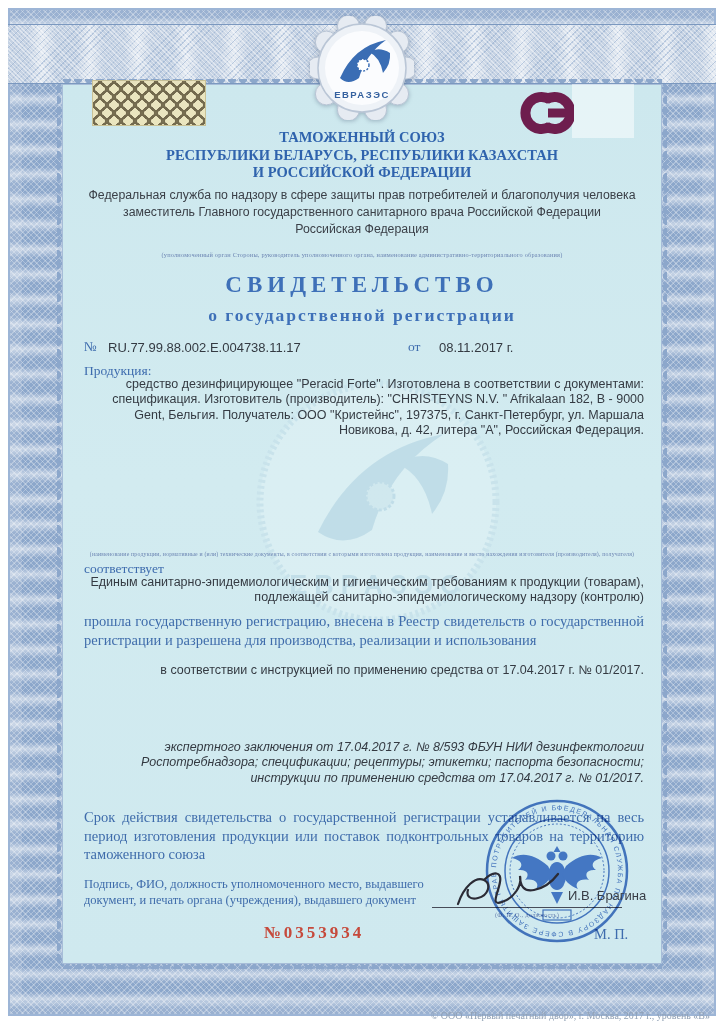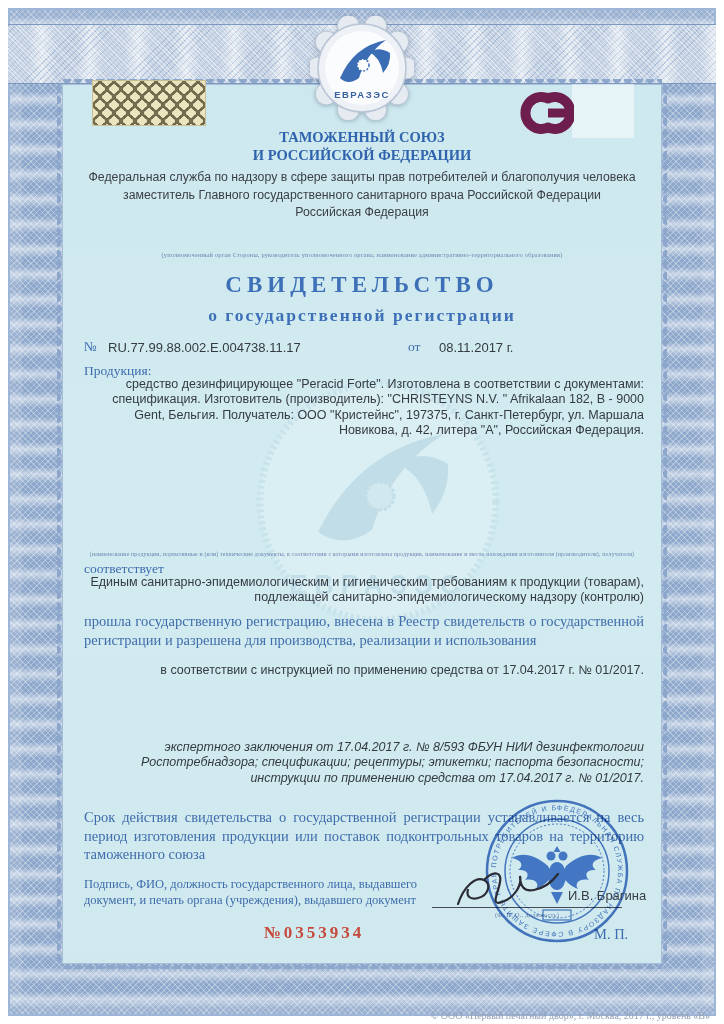--- a/index.html
+++ b/index.html
@@ -115,20 +115,21 @@
       <circle cx="52" cy="52" r="37" fill="#fbfcfe"></circle>
       <path d="M30 62 Q44 30 76 24 Q56 38 49 62 Q38 70 30 62 Z" fill="#3a6db4"></path>
       <path d="M59 36 Q70 41 73 57 Q81 48 80 37 Q69 30 59 36 Z" fill="#3a6db4"></path>
       <circle cx="53" cy="49" r="6" fill="#ffffff" stroke="#3a6db4" stroke-width="1.5" stroke-dasharray="2 1.5"></circle>
       <text x="52" y="82" text-anchor="middle" font-family="Liberation Sans, sans-serif" font-size="9.5" font-weight="bold" letter-spacing="1.5" fill="#35619f">ЕВРАЗЭС</text>
     </svg>
   </div>
 
   <div class="abs center" style="left:70px;right:70px;top:129px;">
     <div class="hdr1">ТАМОЖЕННЫЙ СОЮЗ</div>
+    <div class="hdr1">РЕСПУБЛИКИ БЕЛАРУСЬ, РЕСПУБЛИКИ КАЗАХСТАН</div>
     <div class="hdr1">И РОССИЙСКОЙ ФЕДЕРАЦИИ</div>
     <div class="auth" style="margin-top:5px;">Федеральная служба по надзору в сфере защиты прав потребителей и благополучия человека</div>
     <div class="auth">заместитель Главного государственного санитарного врача Российской Федерации</div>
     <div class="auth">Российская Федерация</div>
   </div>
   <div class="abs tiny center" style="left:70px;right:70px;top:251px;">(уполномоченный орган Стороны, руководитель уполномоченного органа, наименование административно-территориального образования)</div>
 
   <div class="abs center title" style="left:70px;right:70px;top:272px;">СВИДЕТЕЛЬСТВО</div>
   <div class="abs center subtitle" style="left:70px;right:70px;top:305px;">о государственной регистрации</div>
 
@@ -147,21 +148,21 @@
   <div class="abs lbl" style="left:84px;top:561px;">соответствует</div>
   <div class="abs dark-sans body-sans" style="left:84px;top:575px;width:560px;">Единым санитарно-эпидемиологическим и гигиеническим требованиям к продукции (товарам), подлежащей санитарно-эпидемиологическому надзору (контролю)</div>
 
   <div class="abs para-blue" style="left:84px;top:612px;width:560px;">прошла государственную регистрацию, внесена в Реестр свидетельств о государственной регистрации и разрешена для производства, реализации и использования</div>
   <div class="abs dark-sans body-sans" style="left:84px;top:663px;width:560px;">в соответствии с инструкцией по применению средства от 17.04.2017 г. № 01/2017.</div>
 
   <div class="abs dark-sans body-sans" style="left:84px;top:740px;width:560px;font-style:italic;">экспертного заключения от 17.04.2017 г. № 8/593 ФБУН НИИ дезинфектологии Роспотребнадзора; спецификации; рецептуры; этикетки; паспорта безопасности; инструкции по применению средства от 17.04.2017 г. № 01/2017.</div>
 
   <div class="abs para-blue" style="left:84px;top:808px;width:560px;">Срок действия свидетельства о государственной регистрации устанавливается на весь период изготовления продукции или поставок подконтрольных товаров на территорию таможенного союза</div>
 
-  <div class="abs para-blue" style="left:84px;top:876px;width:348px;font-size:12.5px;text-align:left;">Подпись, ФИО, должность государственного лица, выдавшего документ, и печать органа (учреждения), выдавшего документ</div>
+  <div class="abs para-blue" style="left:84px;top:876px;width:348px;font-size:12.5px;text-align:left;">Подпись, ФИО, должность уполномоченного место, выдавшего документ, и печать органа (учреждения), выдавшего документ</div>
 
   <div class="stamp">
     <svg width="150" height="150" viewBox="0 0 150 150">
       <defs>
           <path id="ring" d="M75,14 a61,61 0 1,1 -0.01,0"></path>
         </defs>
       <circle cx="75" cy="75" r="70" fill="none" stroke="#4273c4" stroke-width="2.5"></circle>
       <circle cx="75" cy="75" r="52" fill="none" stroke="#4273c4" stroke-width="1.5"></circle>
       <circle cx="75" cy="75" r="47" fill="none" stroke="#4273c4" stroke-width="1" stroke-dasharray="2 2"></circle>
       <text font-family="Liberation Sans, sans-serif" font-size="7" letter-spacing="1.4" fill="#4273c4">

